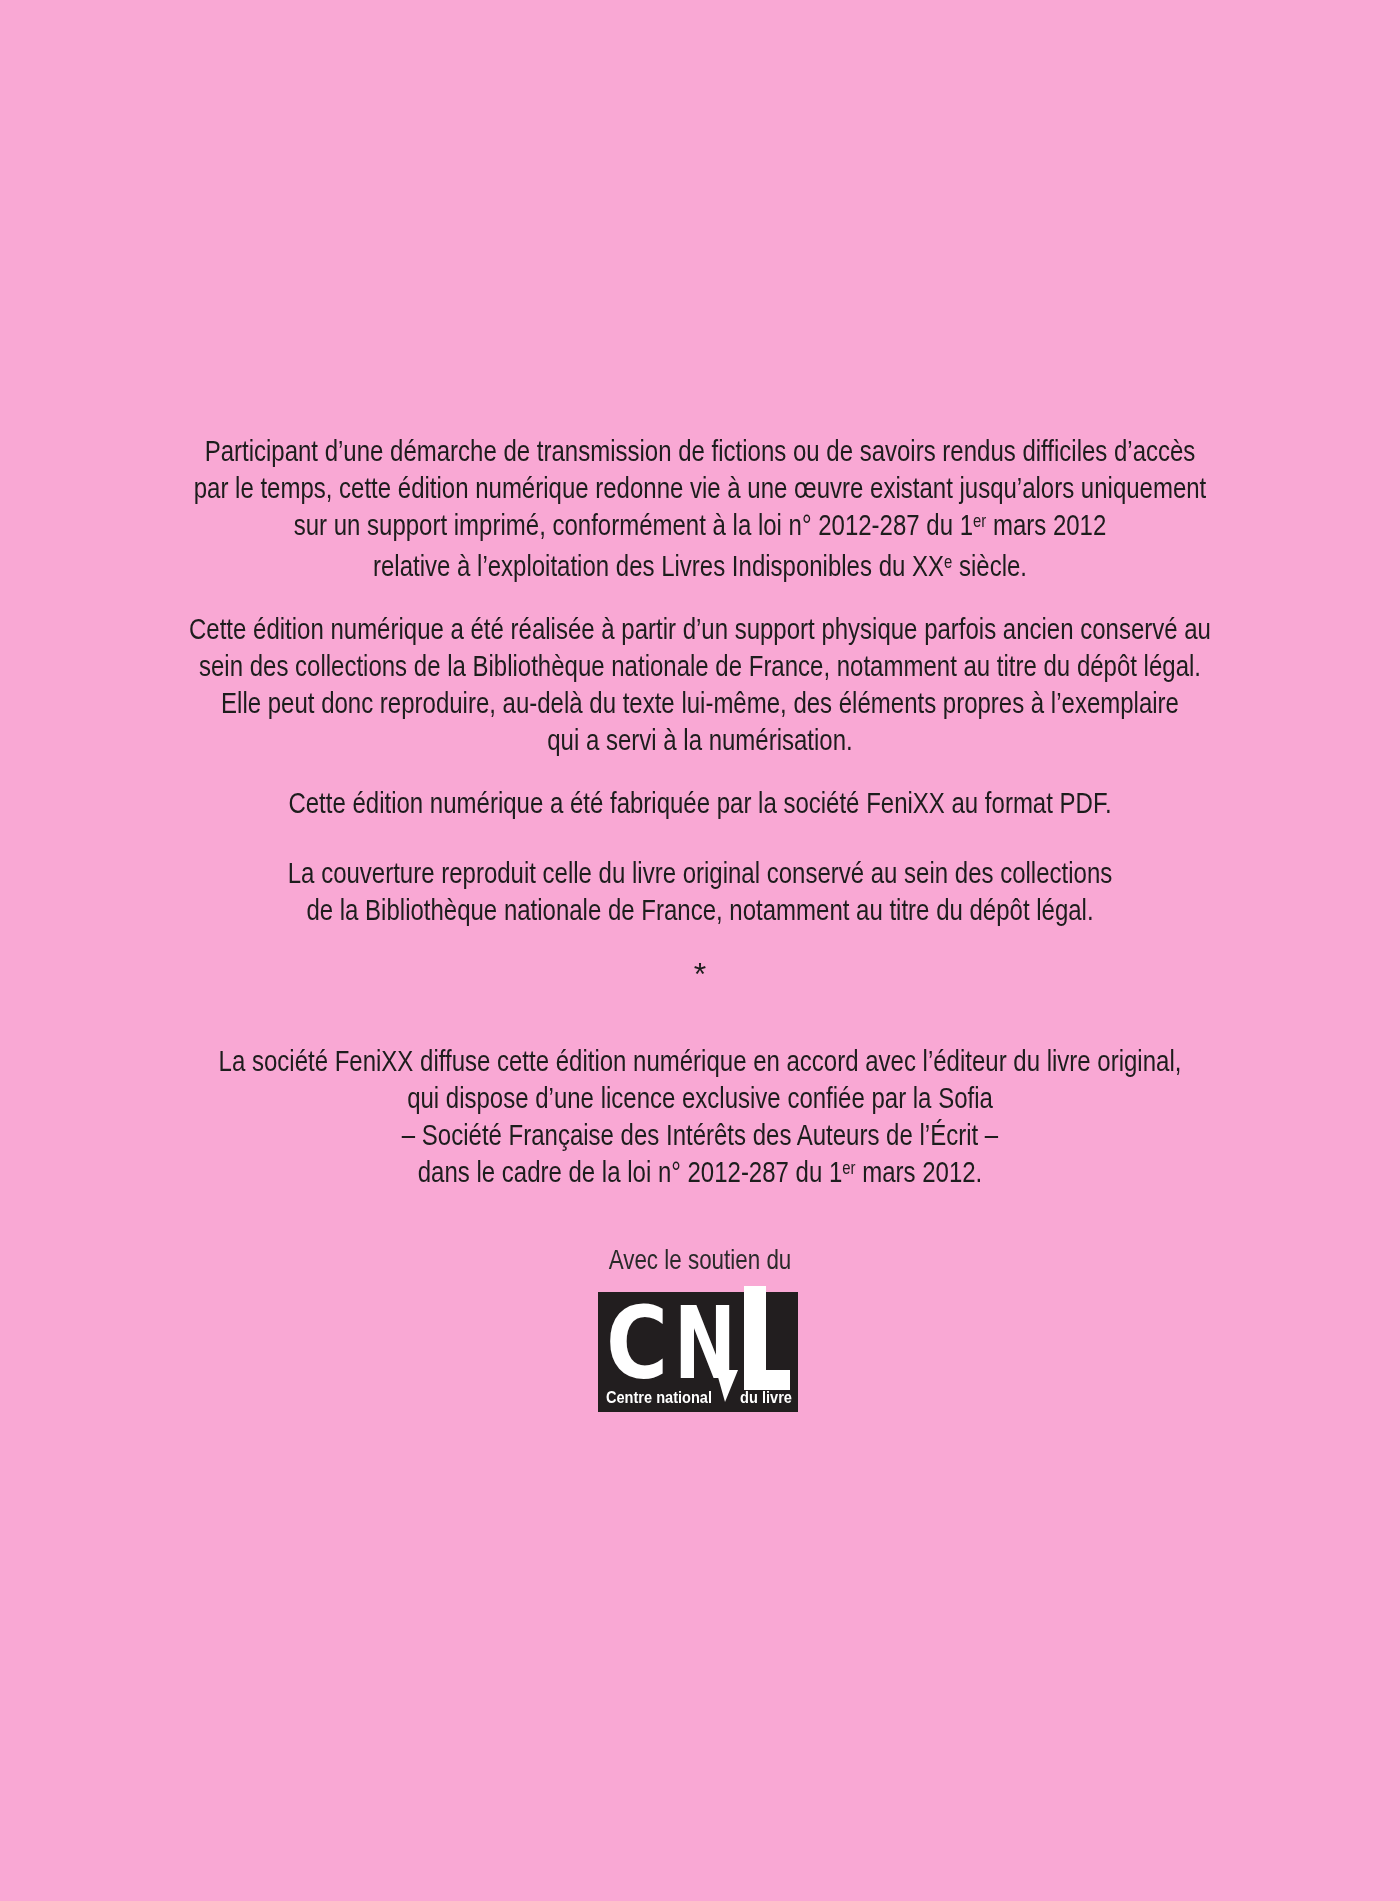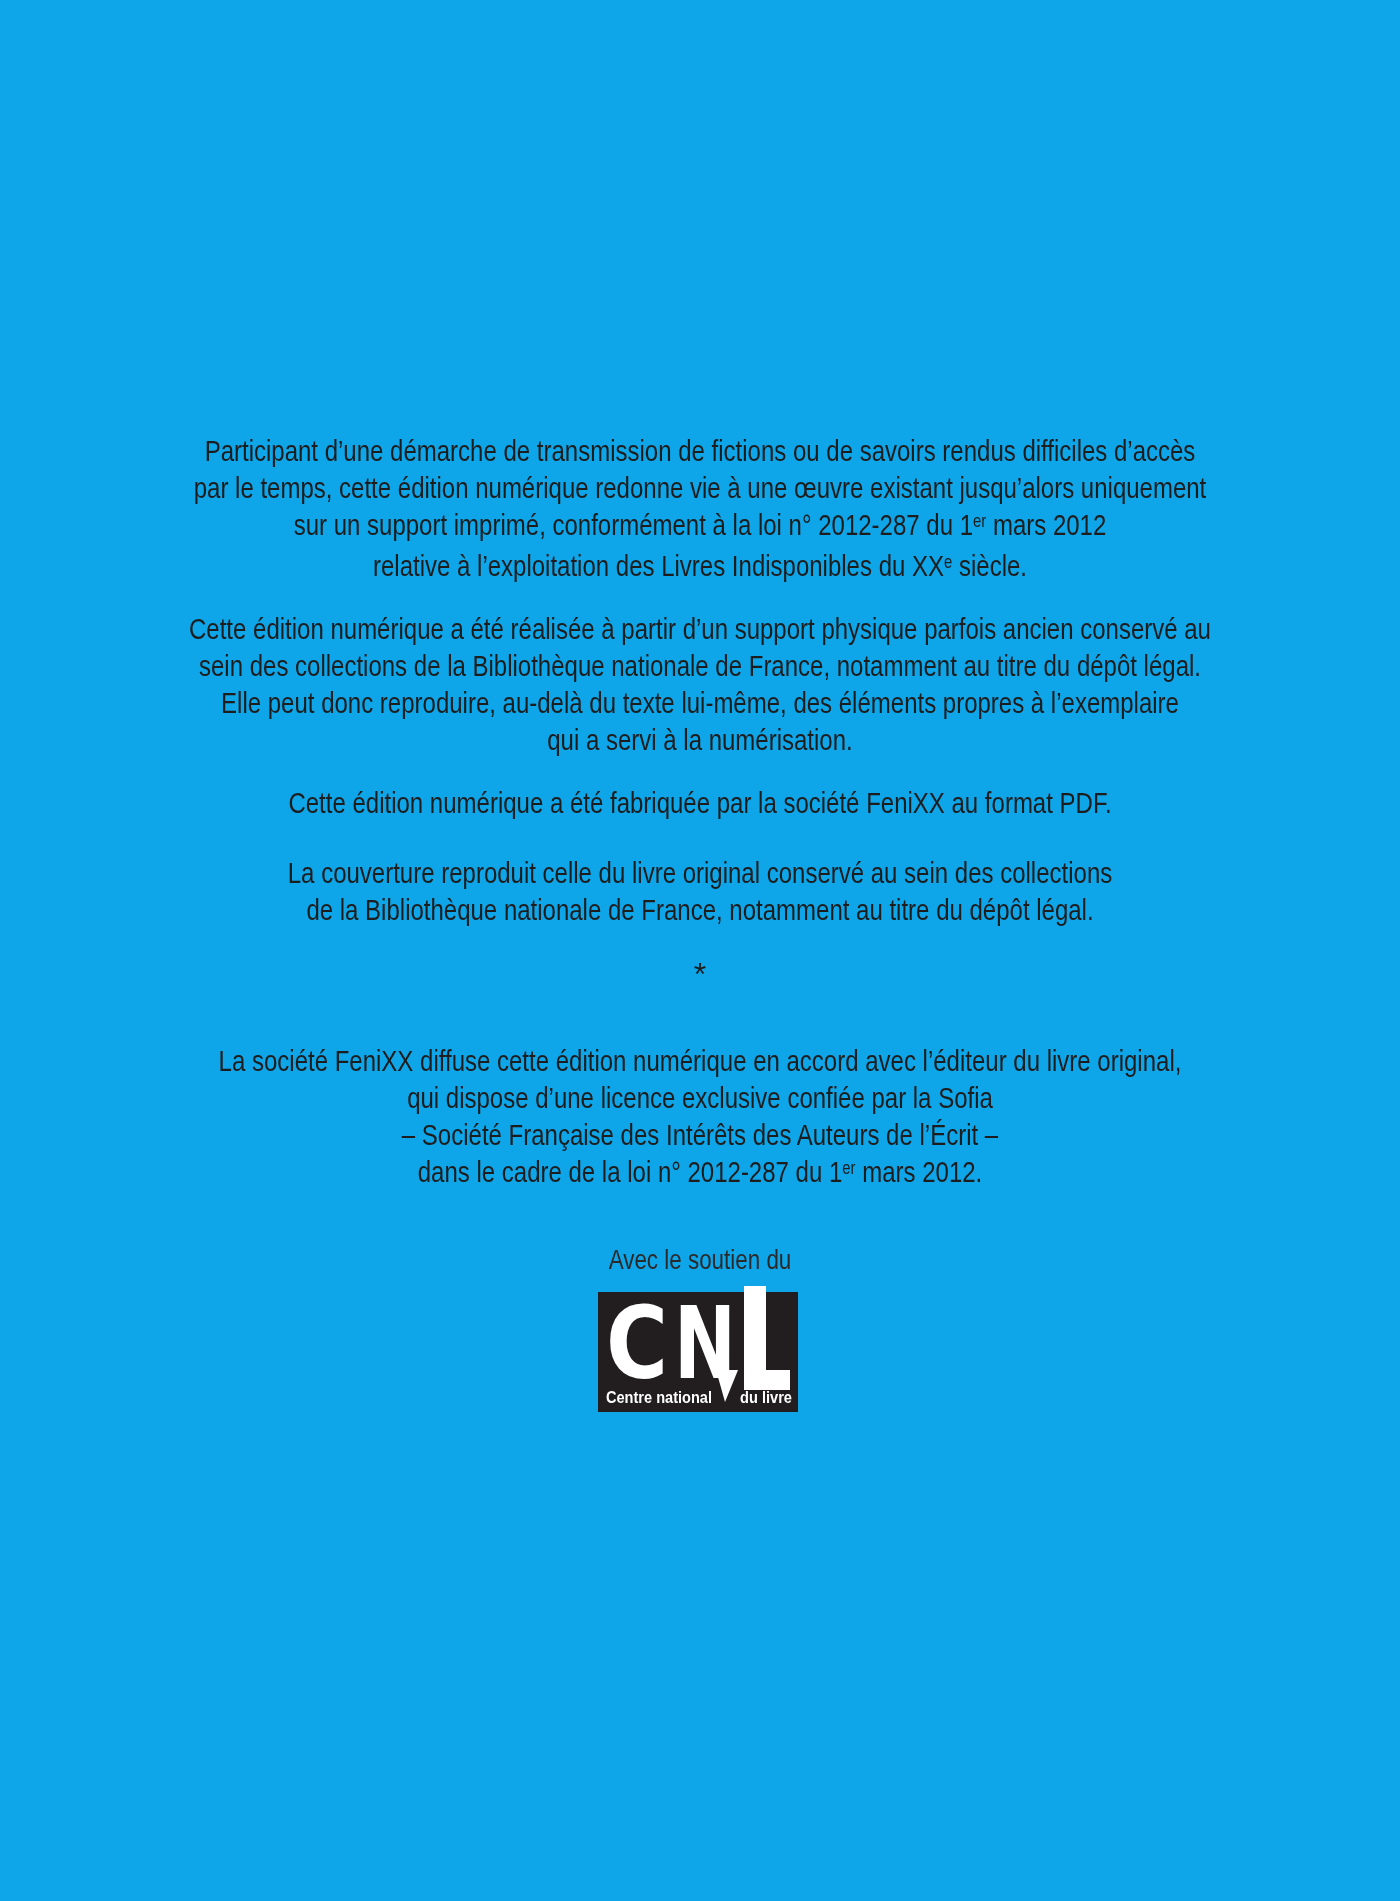--- a/index.html
+++ b/index.html
@@ -4,21 +4,21 @@
 <style>
   html, body {
     margin: 0;
     padding: 0;
     background: #ffffff;
   }
   .page {
     position: relative;
     width: 1400px;
     height: 1901px;
-    background: #0ea5e9;
+    background: #f9a8d4;
     overflow: hidden;
     font-family: "Liberation Sans", "DejaVu Sans", sans-serif;
     color: #1d1d1d;
   }
   .para {
     position: absolute;
     left: 0;
     width: 1400px;
     text-align: center;
     font-size: 30px;

